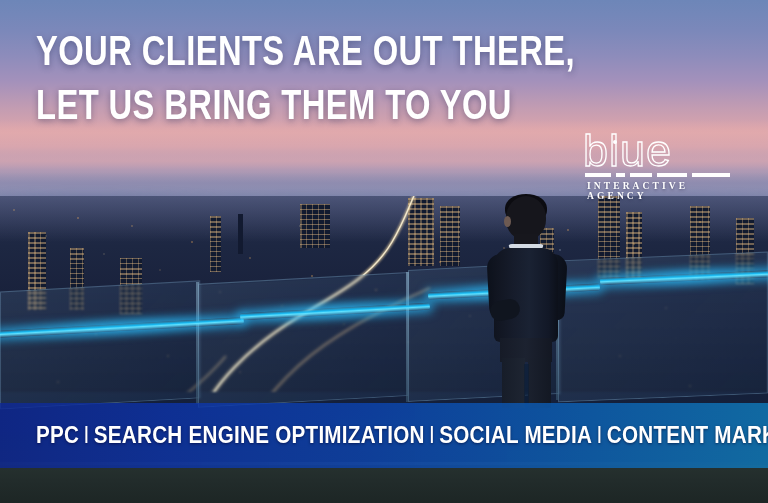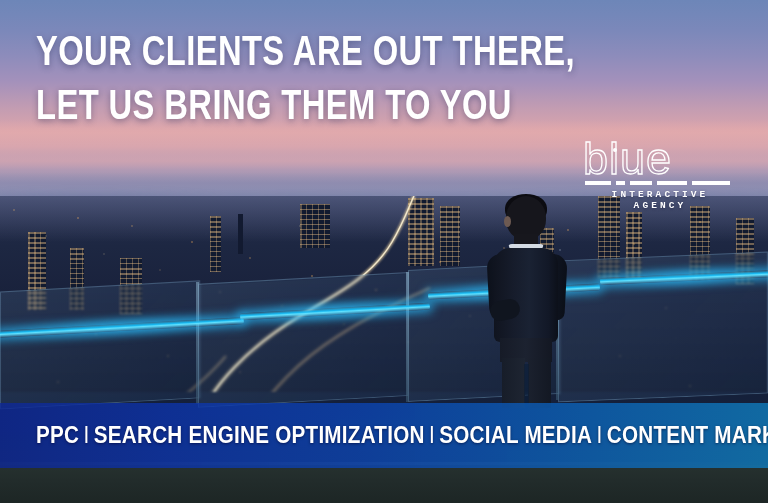--- a/index.html
+++ b/index.html
@@ -233,21 +233,21 @@
     line-height:54px;
     letter-spacing:.5px;
     transform:scaleX(.78);
     transform-origin:left top;
     text-shadow:0 2px 7px rgba(40,40,80,.42);
     white-space:nowrap;
   }
   .headline .l2{display:block;}
 
   
-  .logo{position:absolute;left:583px;top:128px;width:150px;height:62px;margin-top:8px;}
+  .logo{position:absolute;left:583px;top:128px;width:150px;height:62px;}
   .logo .word{
     color:#fff;
     font-family:"Liberation Sans", sans-serif;
     font-size:45px;
     line-height:45px;
     letter-spacing:1px;
     font-weight:300;
     -webkit-text-stroke:1.3px #ffffff;
     color:transparent;
     position:relative;
@@ -256,23 +256,22 @@
     position:absolute;left:30px;top:12px;width:4px;height:4px;
     background:#fff;border-radius:50%;
   }
   .logo .bars{position:absolute;left:2px;top:45px;width:146px;height:5px;}
   .logo .bars i{
     position:absolute;top:0;height:3.5px;background:#fff;display:block;
   }
   .logo .tag{
     position:absolute;left:4px;top:53px;
     color:#fff;font-size:9.5px;letter-spacing:3.1px;font-weight:bold;
-    font-family:Liberation Mono, monospace;
+    font-family:Liberation Serif, serif;
     text-shadow:0 1px 3px rgba(20,20,50,.5);
-    text-align:center;
   }
 
   
   .banner{
     position:absolute;left:0;top:403px;width:768px;height:65px;
     background:linear-gradient(to right,
       rgba(14,40,150,.80) 0%,
       rgba(13,52,170,.80) 22%,
       rgba(12,70,180,.79) 48%,
       rgba(12,96,186,.78) 72%,

